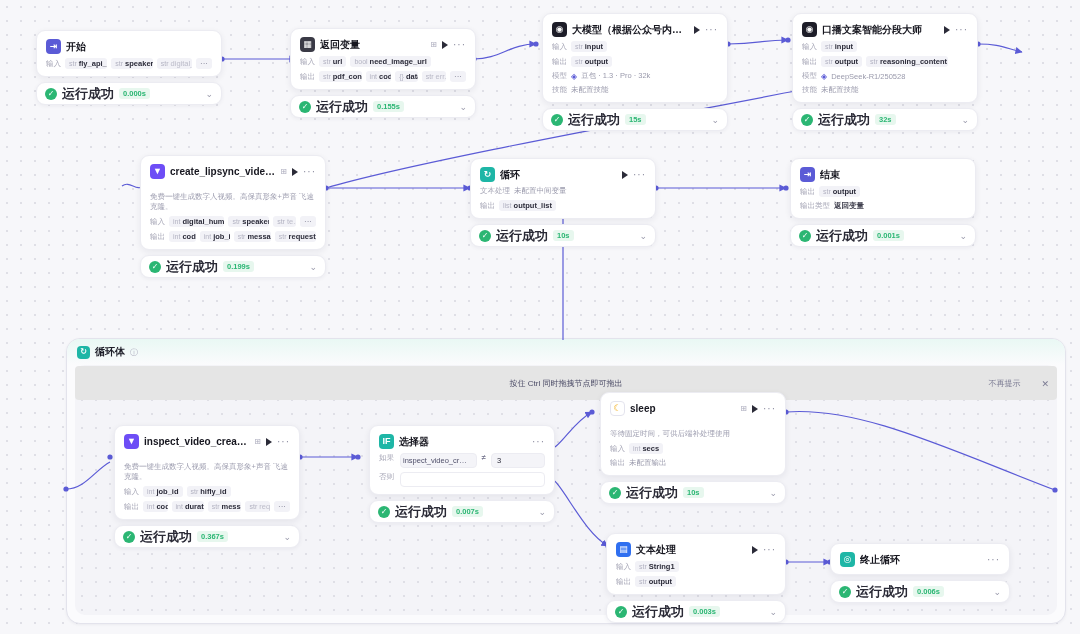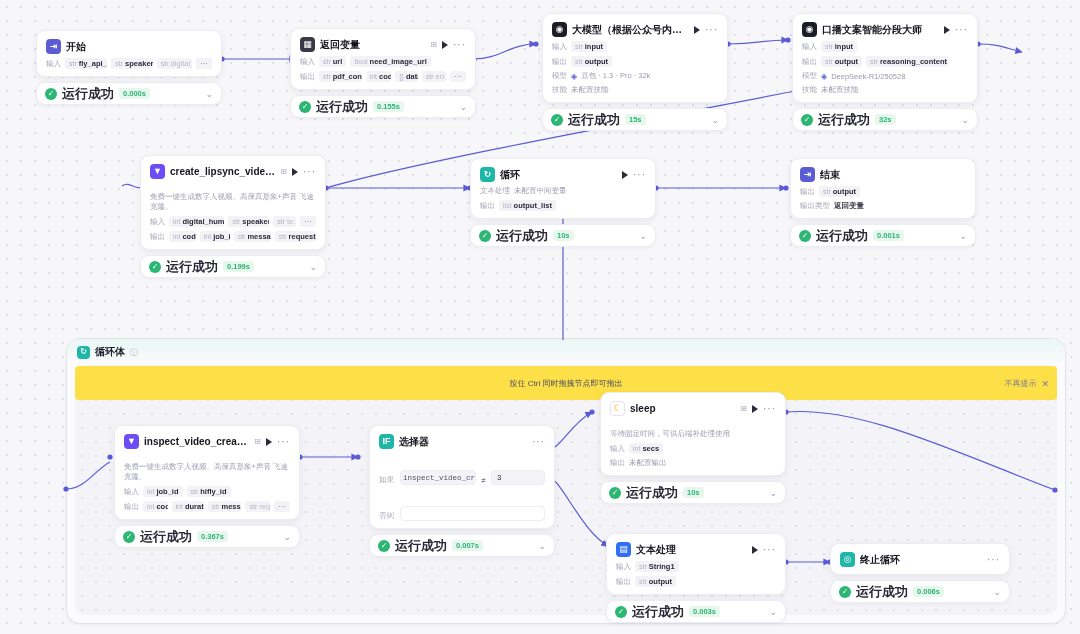--- a/index.html
+++ b/index.html
@@ -36,25 +36,25 @@
   .loopbody-title { font-size: 10px; color: #1d1d28; font-weight: bold; }
   .loopbody-inner {
     position: absolute; left: 8px; right: 8px; top: 26px; bottom: 8px;
     border-radius: 10px;
     background-image: radial-gradient(circle, #dfdfe6 1px, transparent 1px);
     background-size: 14px 14px;
     background-color: #f4f4f8;
   }
   .hint-bar {
     position: absolute; left: 8px; right: 8px; top: 27px; height: 34px;
-    background: #fde047; border-radius: 4px;
+    background: #e5e5e5; border-radius: 4px;
     display: flex; align-items: center; justify-content: center;
     font-size: 8px; color: #4b4b66;
   }
-  .hint-right { position: absolute; right: 8px; display: flex; align-items: flex-end; gap: 5px; font-size: 8px; color: #7b7b93; }
+  .hint-right { position: absolute; right: 8px; display: flex; align-items: flex-end; gap: 21px; font-size: 8px; color: #7b7b93; }
   .hint-close { cursor: pointer; font-size: 9px; }
 
   
   .node { position: absolute; z-index: 3; width: 186px; }
   .node-card {
     background: #ffffff;
     border-radius: 9px;
     border: 1px solid #ececf2;
     box-shadow: 0 2px 6px rgba(30,30,60,.07);
     padding: 8px 9px 7px 9px;
@@ -102,21 +102,21 @@
   }
   .ok-dot {
     width: 12px; height: 12px; border-radius: 50%; background: #2bb673;
     color: #fff; font-size: 8px; display: flex; align-items: center; justify-content: center; flex: none;
   }
   .status-text { font-size: 13px; color: #2a2a36; font-weight: bold; }
   .time-badge { background: #e7f7ee; color: #2bb673; font-size: 7.5px; border-radius: 3px; padding: 1px 4px; font-weight: bold; }
   .chev { margin-left: auto; font-size: 9px; color: #9a9aac; cursor: pointer; }
 
   
-  .sel-row { display: flex; align-items: flex-end; gap: 5px; margin-top: 21px; font-family: Liberation Mono, monospace; }
+  .sel-row { display: flex; align-items: flex-start; gap: 5px; margin-top: 4px; }
   .sel-key { font-size: 7.5px; color: #a6a6b6; width: 16px; flex: none; }
   .sel-input {
     flex: 1; background: #f4f4f8; border: 1px solid #ececf2; border-radius: 4px;
     height: 15px; display: flex; align-items: center; padding: 0 2px;
     font-size: 7.5px; color: #50506a; overflow: hidden; white-space: nowrap;
   }
   .sel-input.blank { background: #fff; }
   .sel-op { font-size: 8px; color: #6b6b85; flex: none; }
   .sel-num { width: 54px; background: #f4f4f8; border: 1px solid #ececf2; border-radius: 4px;
     height: 15px; display: flex; align-items: center; padding: 0 5px; font-size: 7.5px; color: #2c2c3a; }

